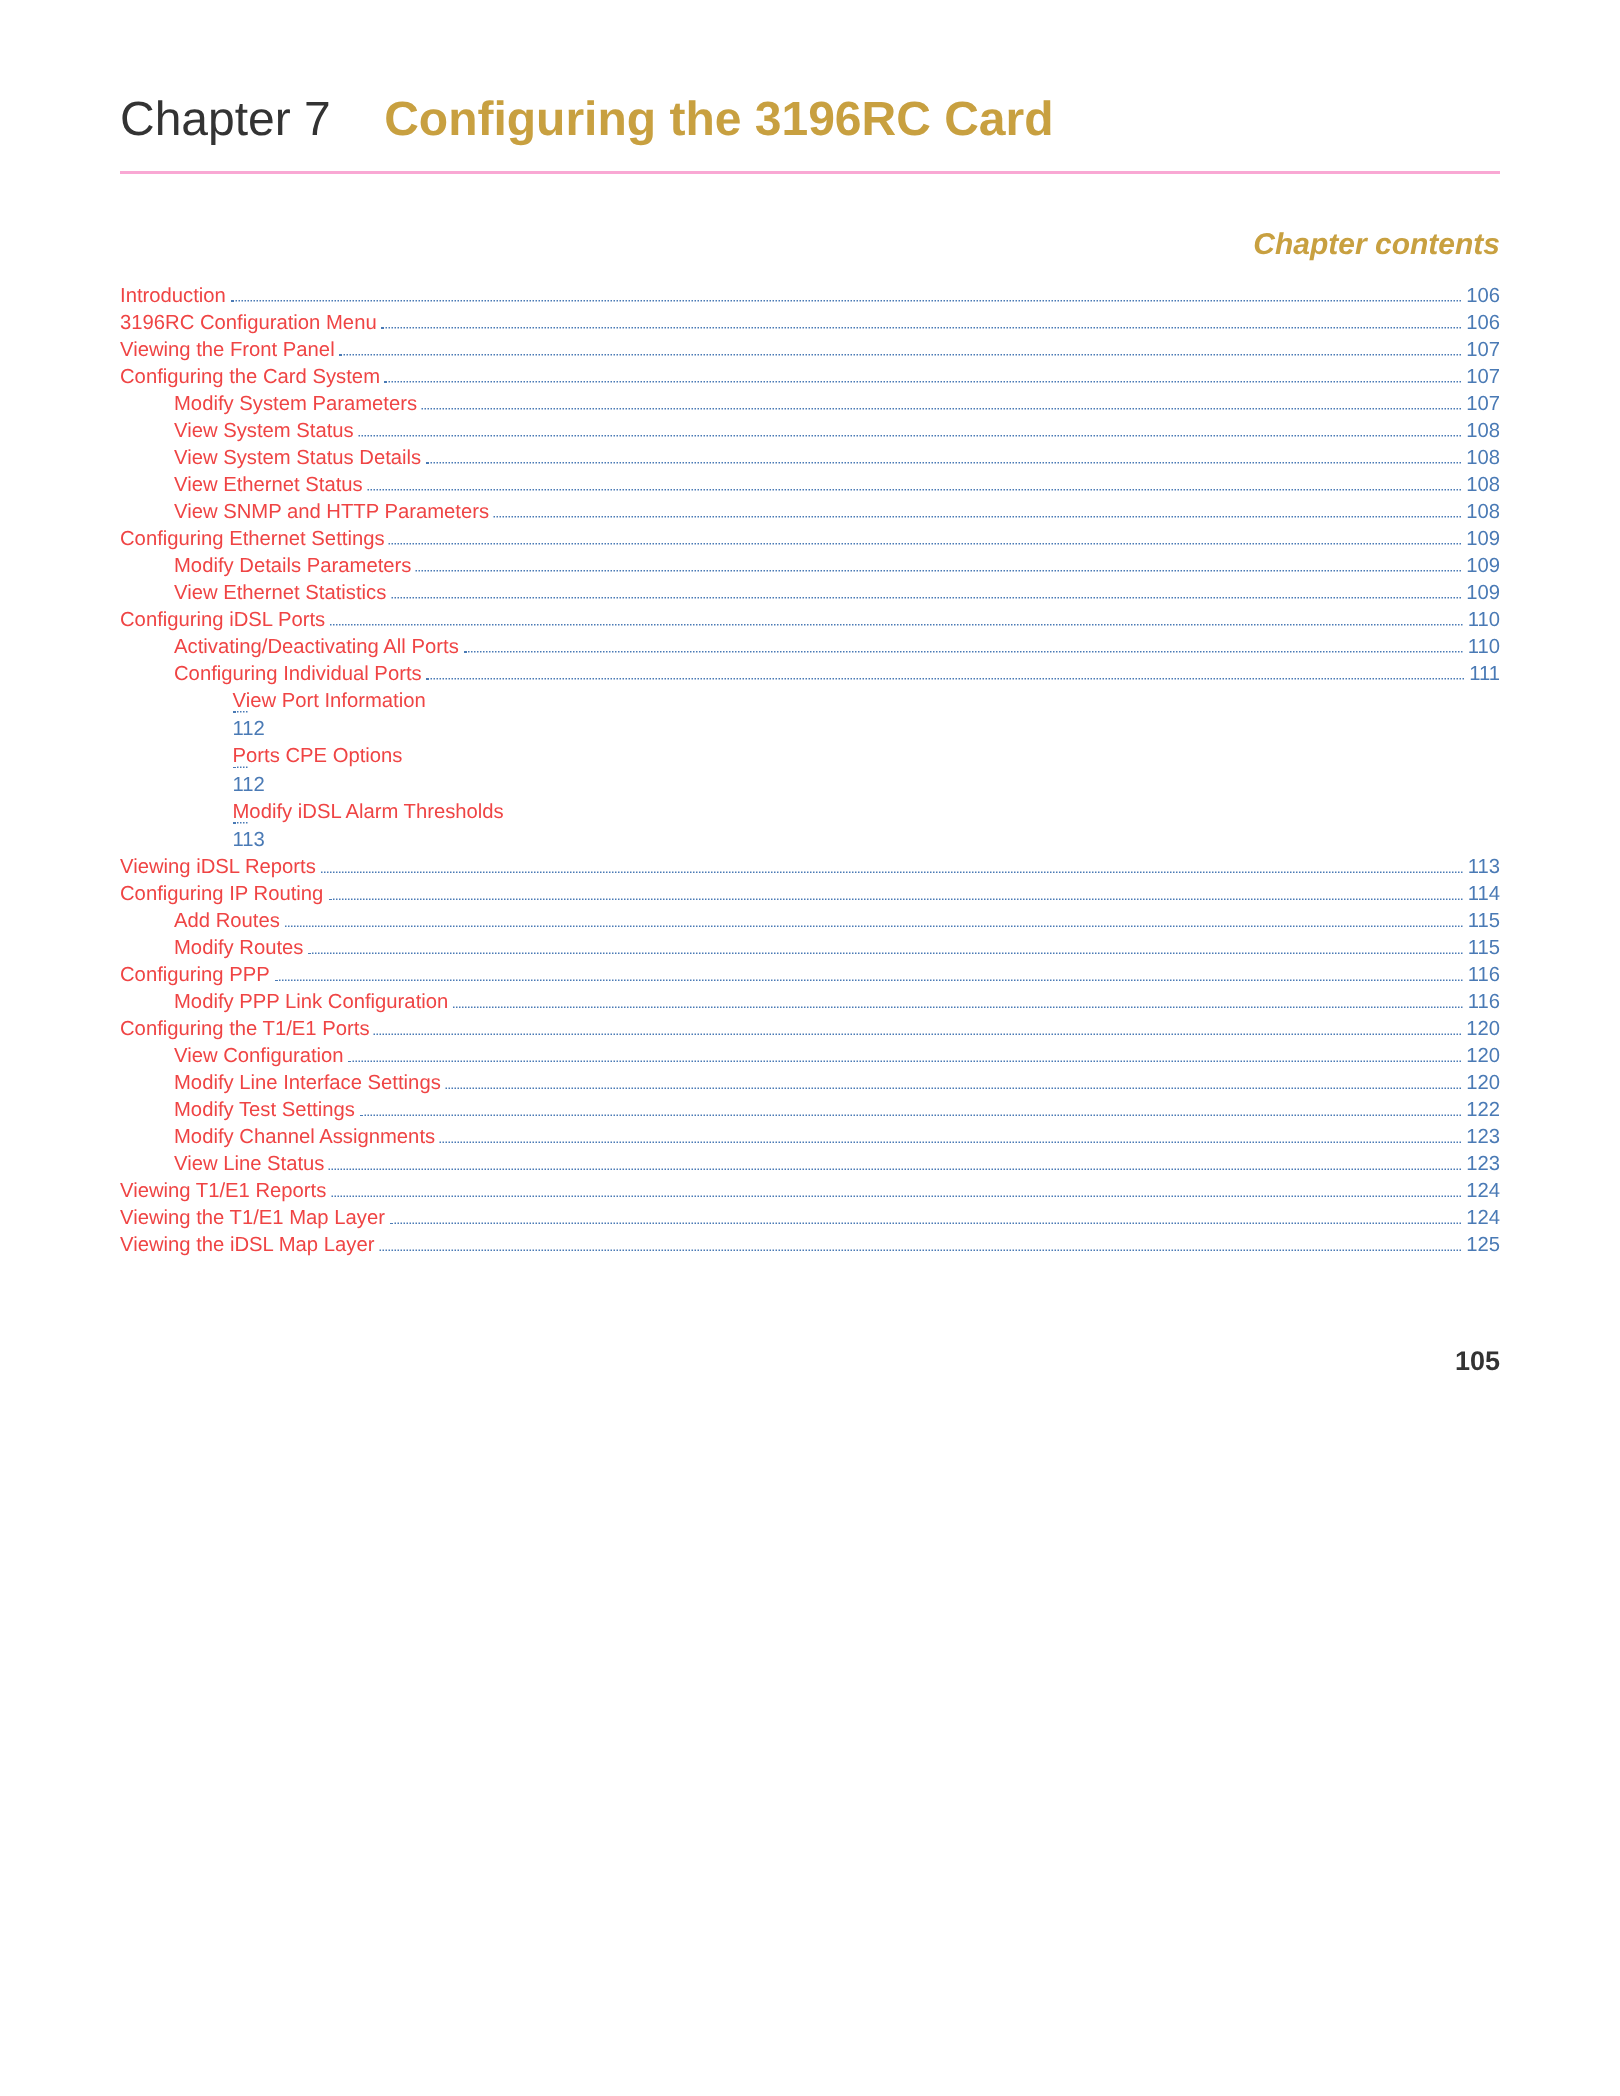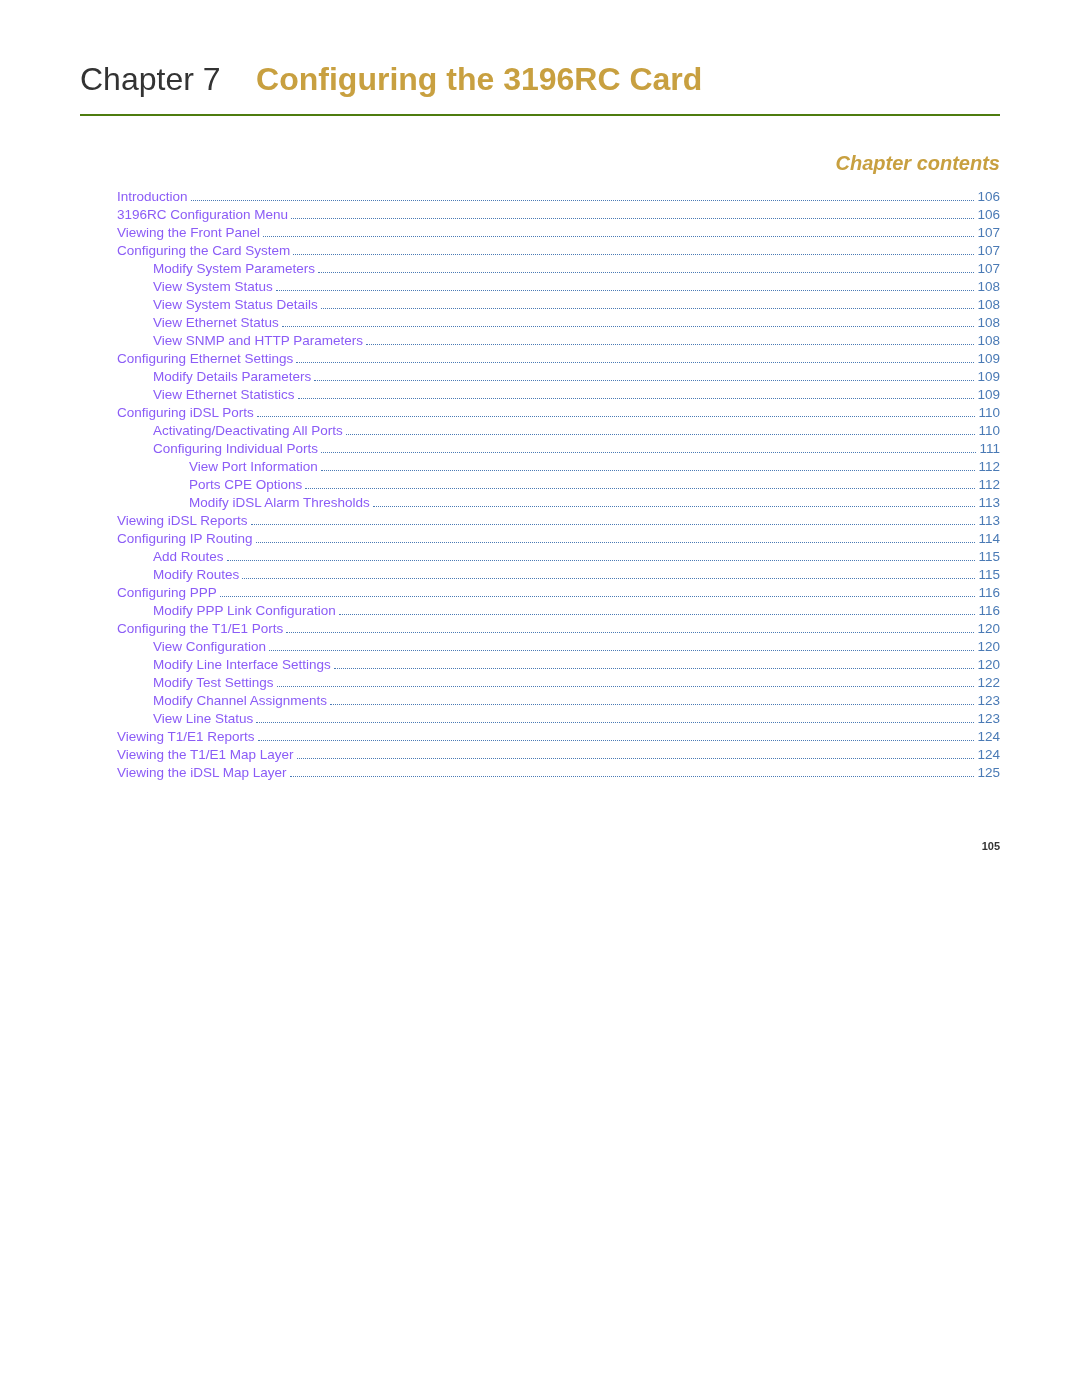--- a/index.html
+++ b/index.html
@@ -7,21 +7,21 @@
     body {
       background: #fff;
       font-family: Arial, Helvetica, sans-serif;
       width: 1080px;
       min-height: 1397px;
       padding: 60px 80px 80px 80px;
       color: #333;
     }
 
     .chapter-header {
-      border-bottom: 2px solid #4d7c0f;
+      border-bottom: 2px solid #f9a8d4;
       padding-bottom: 16px;
       margin-bottom: 36px;
     }
 
     .chapter-title {
       font-size: 32px;
       font-weight: normal;
       color: #222;
       line-height: 1.2;
     }
@@ -50,48 +50,47 @@
     }
 
     .toc-entry {
       display: flex;
       align-items: baseline;
       margin-bottom: 3px;
       font-size: 13.5px;
     }
 
     .toc-entry .toc-text {
-      color: #8b5cf6;
+      color: #ef4444;
       white-space: nowrap;
       flex-shrink: 0;
-      margin-left: 37px;
     }
 
     .toc-entry .toc-dots {
       flex: 1;
       border-bottom: 1px dotted #4a7ab5;
       margin: 0 3px 3px 3px;
       min-width: 10px;
     }
 
     .toc-entry .toc-page {
       color: #4a7ab5;
       white-space: nowrap;
       flex-shrink: 0;
       font-size: 13.5px;
     }
 
     
     .indent-0 { padding-left: 0px; }
     .indent-1 { padding-left: 36px; }
-    .indent-2 { padding-left: 72px; }
+    .indent-2 { padding-left: 72px; flex-direction: column; }
 
     .page-number-bottom {
       text-align: right;
-      font-size: 11px;
+      font-size: 18px;
       font-weight: bold;
       color: #333;
       margin-top: 60px;
       padding-right: 0px;
     }
   </style>
 </head>
 <body>
 
 <div class="chapter-header">

